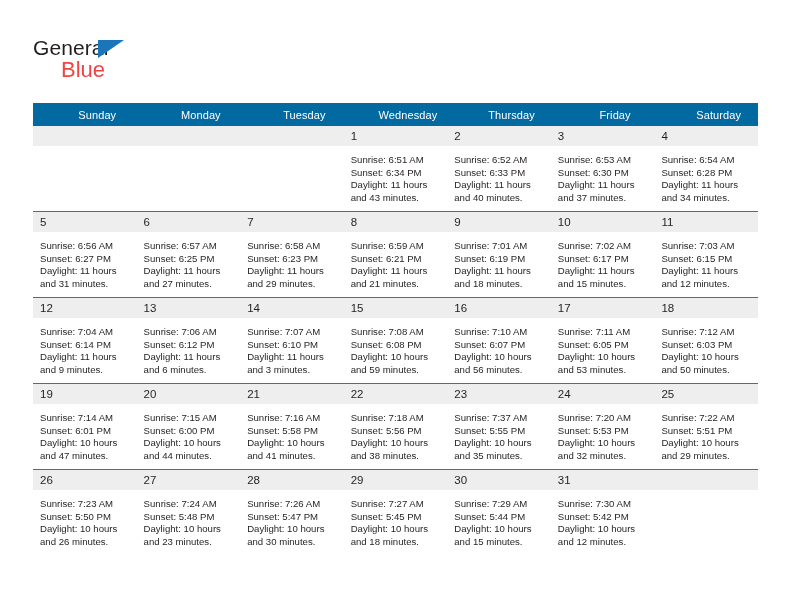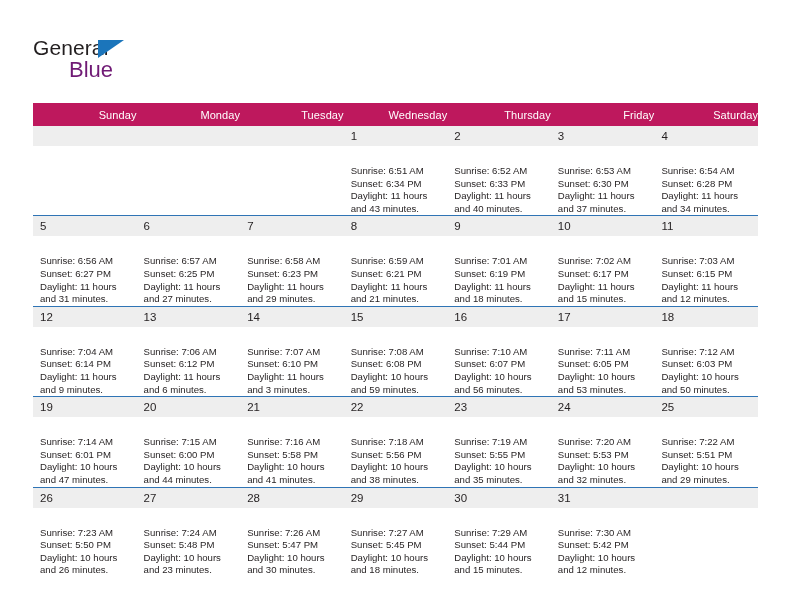--- a/index.html
+++ b/index.html
@@ -54,23 +54,22 @@
     height: 0;
     border-left: 26px solid #1b75bb;
     border-bottom: 18px solid transparent;
   }
   .logo-blue {
     position: absolute;
     left: 28px;
     top: 21px;
     font-size: 22px;
     line-height: 25px;
-    color: #701a75;
+    color: #ef4444;
     font-family: "Liberation Sans", sans-serif;
-    margin-left: 8px;
   }
   .title-wrap {
     position: absolute;
     right: 35px;
     top: 33px;
     text-align: right;
   }
   .cal-title {
     font-size: 25px;
     line-height: 30px;
@@ -90,25 +89,25 @@
   
   .cal {
     position: absolute;
     left: 33px;
     top: 103px;
     width: 725px;
     border-collapse: collapse;
     table-layout: fixed;
   }
   .cal th {
-    background: #be185d;
+    background: #0369a1;
     color: #ffffff;
     font-size: 11px;
     font-weight: normal;
-    text-align: right;
+    text-align: center;
     padding: 5px 0 5px 25px;
     height: 13px;
     letter-spacing: 0.1px;
   }
   .cal td {
     width: 103.57px;
     height: 85px;
     vertical-align: top;
     padding: 0;
     border-top: 1.4px solid #2f74b5;
@@ -124,21 +123,21 @@
     font-size: 11.5px;
     line-height: 16px;
     padding: 2px 0 2px 7px;
     height: 16px;
     box-sizing: content-box;
   }
   .daynum.empty {
     color: transparent;
   }
   .info {
-    padding: 19px 4px 0 7px;
+    padding: 8px 4px 0 7px;
     font-size: 9.6px;
     line-height: 12.6px;
     color: #231f20;
   }
   .info div {
     white-space: nowrap;
   }
 </style>
 </head>
 <body>
@@ -381,21 +380,21 @@
             <div class="info">
               <div>Sunrise: 7:18 AM</div>
               <div>Sunset: 5:56 PM</div>
               <div>Daylight: 10 hours</div>
               <div>and 38 minutes.</div>
             </div>
           </td>
           <td>
             <span class="daynum">23</span>
             <div class="info">
-              <div>Sunrise: 7:19 AM</div>
+              <div>Sunrise: 7:37 AM</div>
               <div>Sunset: 5:55 PM</div>
               <div>Daylight: 10 hours</div>
               <div>and 35 minutes.</div>
             </div>
           </td>
           <td>
             <span class="daynum">24</span>
             <div class="info">
               <div>Sunrise: 7:20 AM</div>
               <div>Sunset: 5:53 PM</div>

